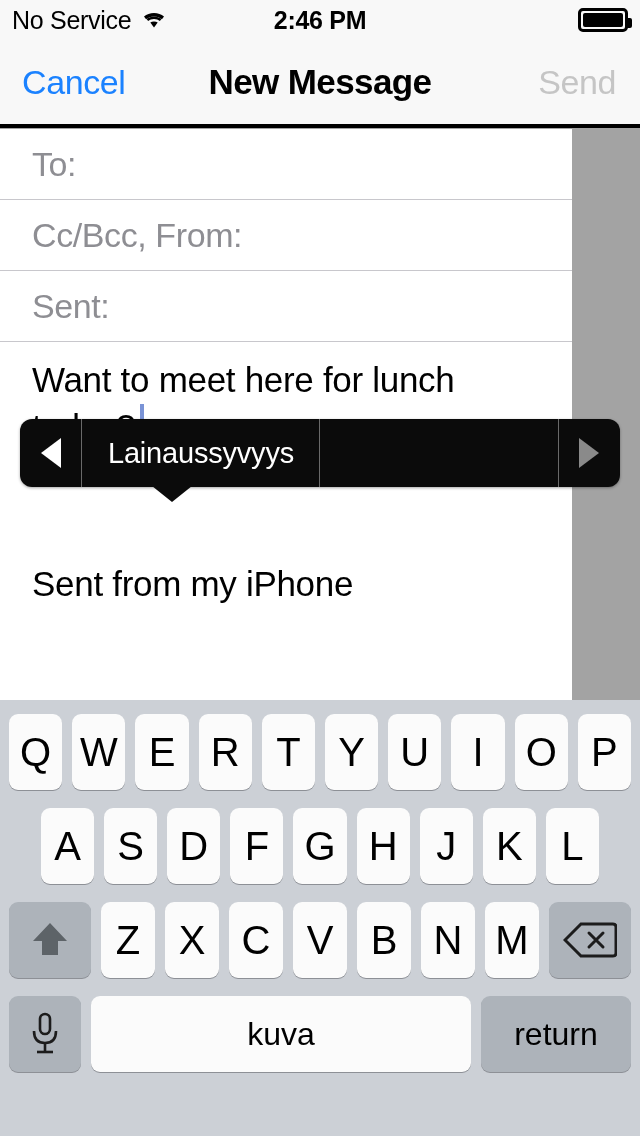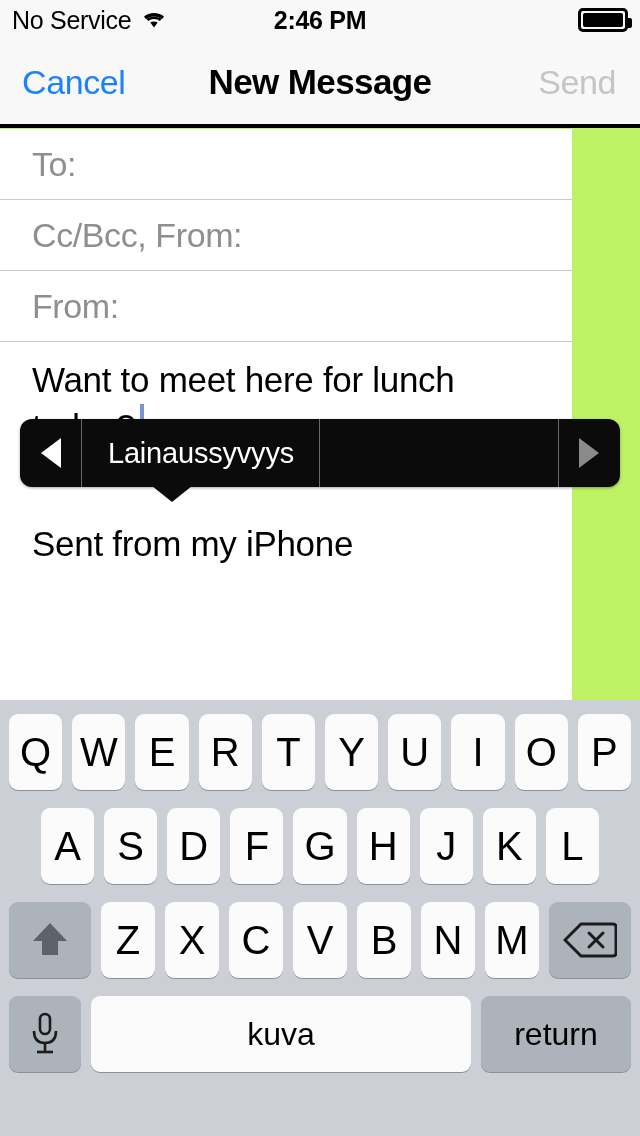--- a/index.html
+++ b/index.html
@@ -6,21 +6,21 @@
   html, body {
     width: 640px; height: 1136px;
     overflow: hidden;
     background: #ffffff;
     font-family: "Liberation Sans", sans-serif;
     -webkit-font-smoothing: antialiased;
   }
   #screen {
     position: relative;
     width: 640px; height: 1136px;
-    background: #bef264;
+    background: #a3a3a3;
     overflow: hidden;
   }
 
   
   #status-bar {
     position: absolute; left: 0; top: 0;
     width: 640px; height: 40px;
     background: #f8f8f8;
     display: flex; align-items: center;
   }
@@ -110,21 +110,21 @@
     display: inline;
   }
   #caret {
     display: inline-block;
     width: 4px; height: 44px;
     background: #7a93d6;
     vertical-align: -9px;
     margin-left: 5px;
   }
   #signature {
-    margin-top: 72px;
+    margin-top: 112px;
     font-size: 35px; line-height: 44px; color: #000;
     letter-spacing: -0.3px;
   }
 
   
   #edit-menu {
     position: absolute;
     left: 20px; top: 419px;
     width: 600px; height: 68px;
     background: #0b0b0b;
@@ -252,21 +252,21 @@
 
     <div class="field-row">
       <span class="field-label">To:</span>
     </div>
 
     <div class="field-row">
       <span class="field-label">Cc/Bcc, From:</span>
     </div>
 
     <div class="field-row">
-      <span class="field-label">From:</span>
+      <span class="field-label">Sent:</span>
     </div>
 
     <div id="body-area">
       <span id="body-text">Want to meet here for lunch today?</span><span id="caret"></span>
       <div id="signature">Sent from my iPhone</div>
     </div>
   </div>
 
   <div id="edit-menu">
     <div class="menu-arrow">

